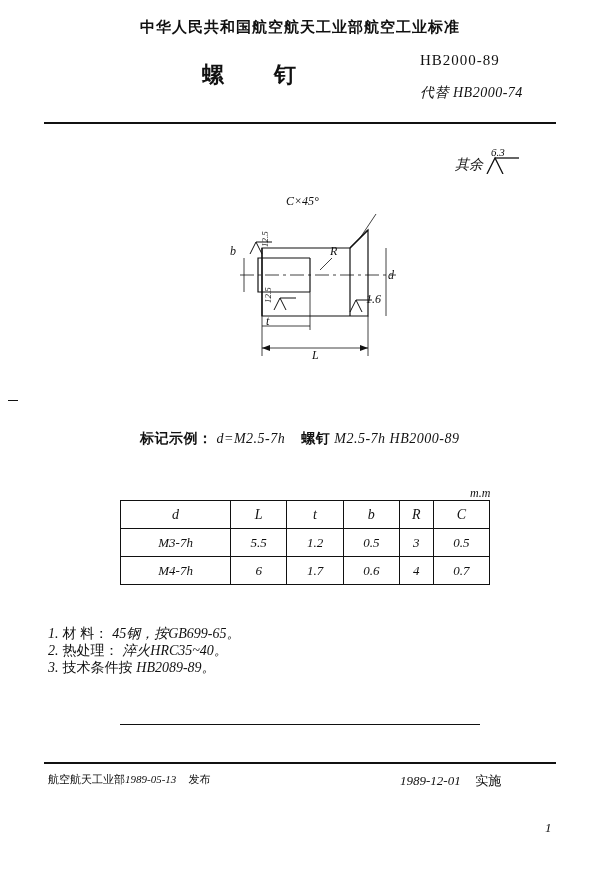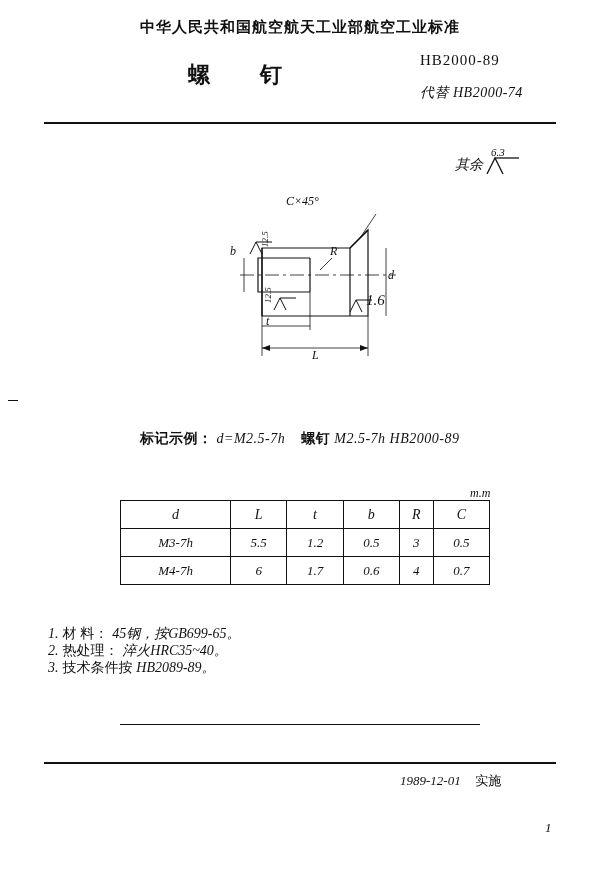--- a/index.html
+++ b/index.html
@@ -16,21 +16,21 @@
   
   .std-title {
     position:absolute; top:18px; left:0; width:600px;
     text-align:center;
     font-family:"Liberation Sans", sans-serif;
     font-weight:bold;
     font-size:15px;
     letter-spacing:1px;
   }
   .doc-title {
-    position:absolute; top:60px; left:136px; width:220px;
+    position:absolute; top:60px; left:150px; width:220px;
     text-align:center;
     font-family:"Liberation Sans", sans-serif;
     font-weight:bold;
     font-size:22px;
     letter-spacing:22px;
   }
   .code-no {
     position:absolute; top:52px; left:420px;
     font-size:15px;
     letter-spacing:1px;
@@ -212,21 +212,21 @@
         <line x1="80" y1="102" x2="96" y2="102"></line>
         <path d="M150 116 L156 104 L162 116"></path>
         <line x1="156" y1="104" x2="172" y2="104"></line>
       </g>
     </svg>
 
     <span class="lbl" style="left:86px; top:-2px;">C×45°</span>
     <span class="lbl" style="left:30px; top:48px;">b</span>
     <span class="lbl" style="left:57px; top:38px; font-size:9px; transform:rotate(-90deg);">12.5</span>
     <span class="lbl" style="left:60px; top:94px; font-size:9px; transform:rotate(-90deg);">12.5</span>
-    <span class="lbl" style="left:166px; top:96px; font-size:15px;">1.6</span>
+    <span class="lbl" style="left:166px; top:96px; font-size:12px;">1.6</span>
     <span class="lbl" style="left:66px; top:118px;">t</span>
     <span class="lbl" style="left:112px; top:152px;">L</span>
     <span class="lbl" style="left:188px; top:72px;">d</span>
     <span class="lbl" style="left:130px; top:48px;">R</span>
   </div>
 
   <div class="mark-example">
     <span class="cn">标记示例：</span>
     <span>d=M2.5-7h</span>
     &nbsp;&nbsp;
@@ -278,19 +278,23 @@
     <div>
       <span class="num">3.</span>
       <span>技术条件按</span>
       <span class="it">HB2089-89。</span>
     </div>
   </div>
 
   <div class="rule-mid"></div>
   <div class="rule-bottom"></div>
 
+  <div class="footer-left">
+    <span>航空航天工业部</span><span class="it">1989-05-13</span>
+    &nbsp;&nbsp;&nbsp;<span>发布</span>
+  </div>
   <div class="footer-right">
     <span class="it">1989-12-01</span>
     &nbsp;&nbsp;&nbsp;<span>实施</span>
   </div>
   <div class="page-no">1</div>
 
 </div>
 
 </body></html>

